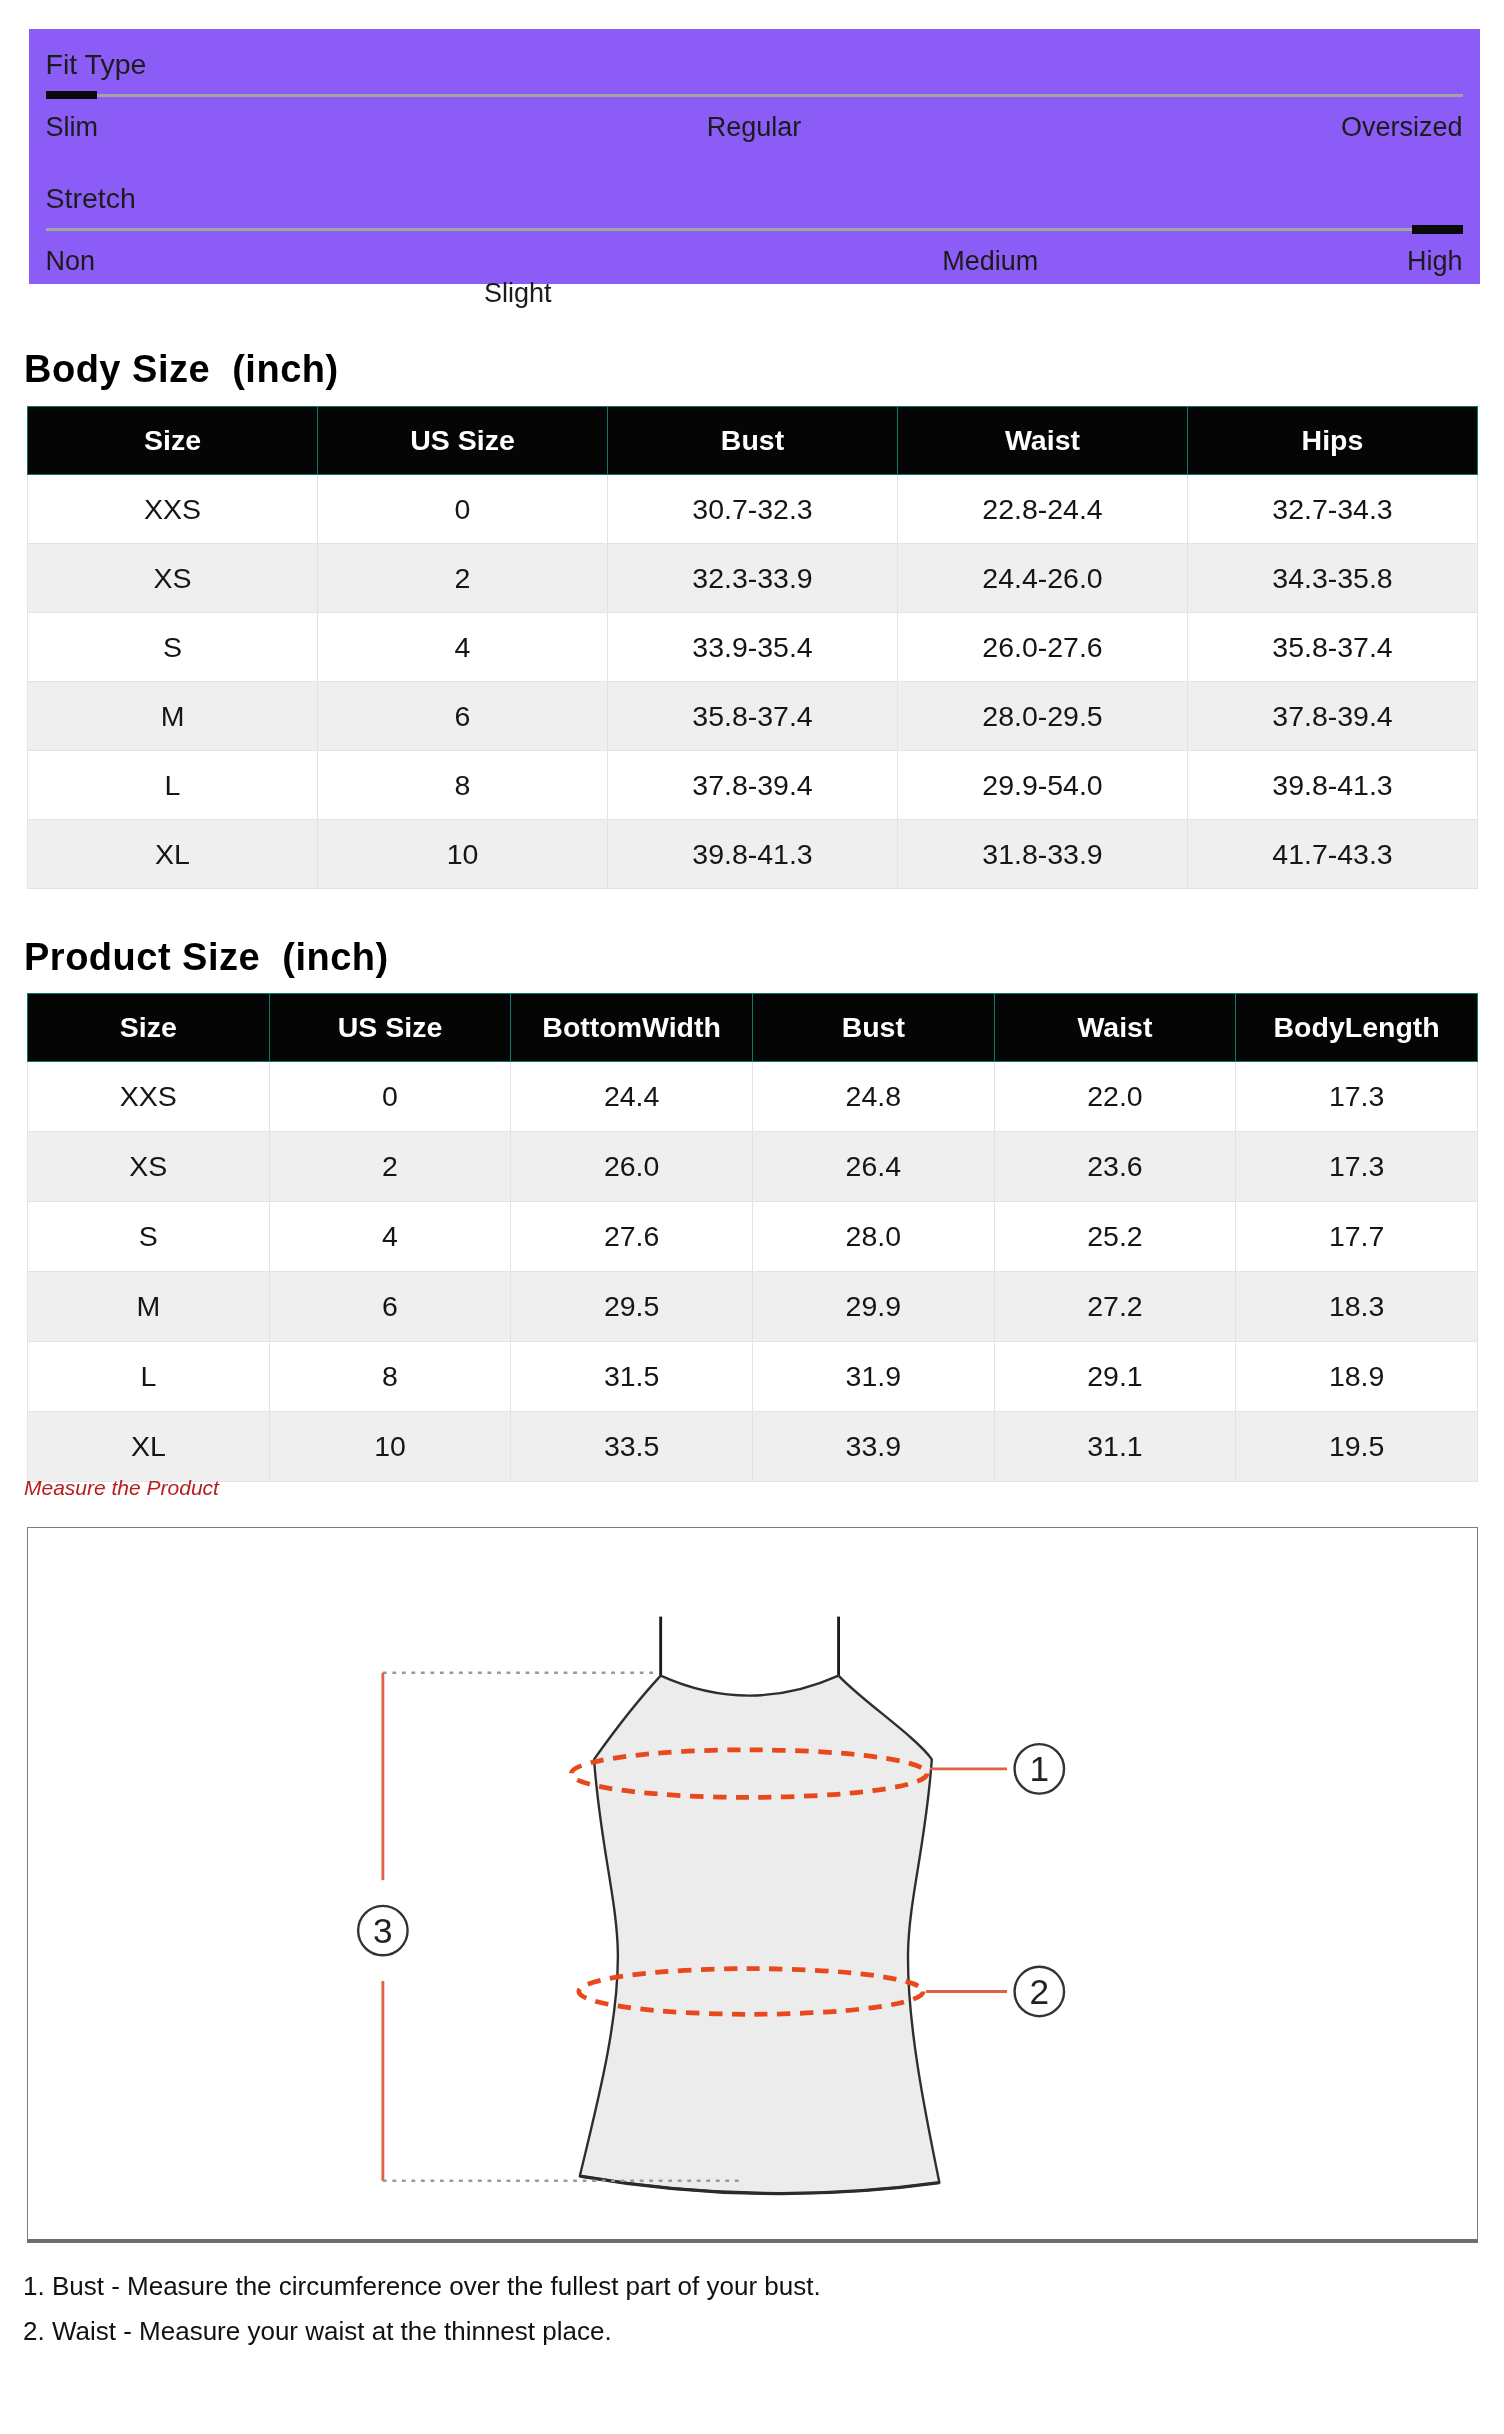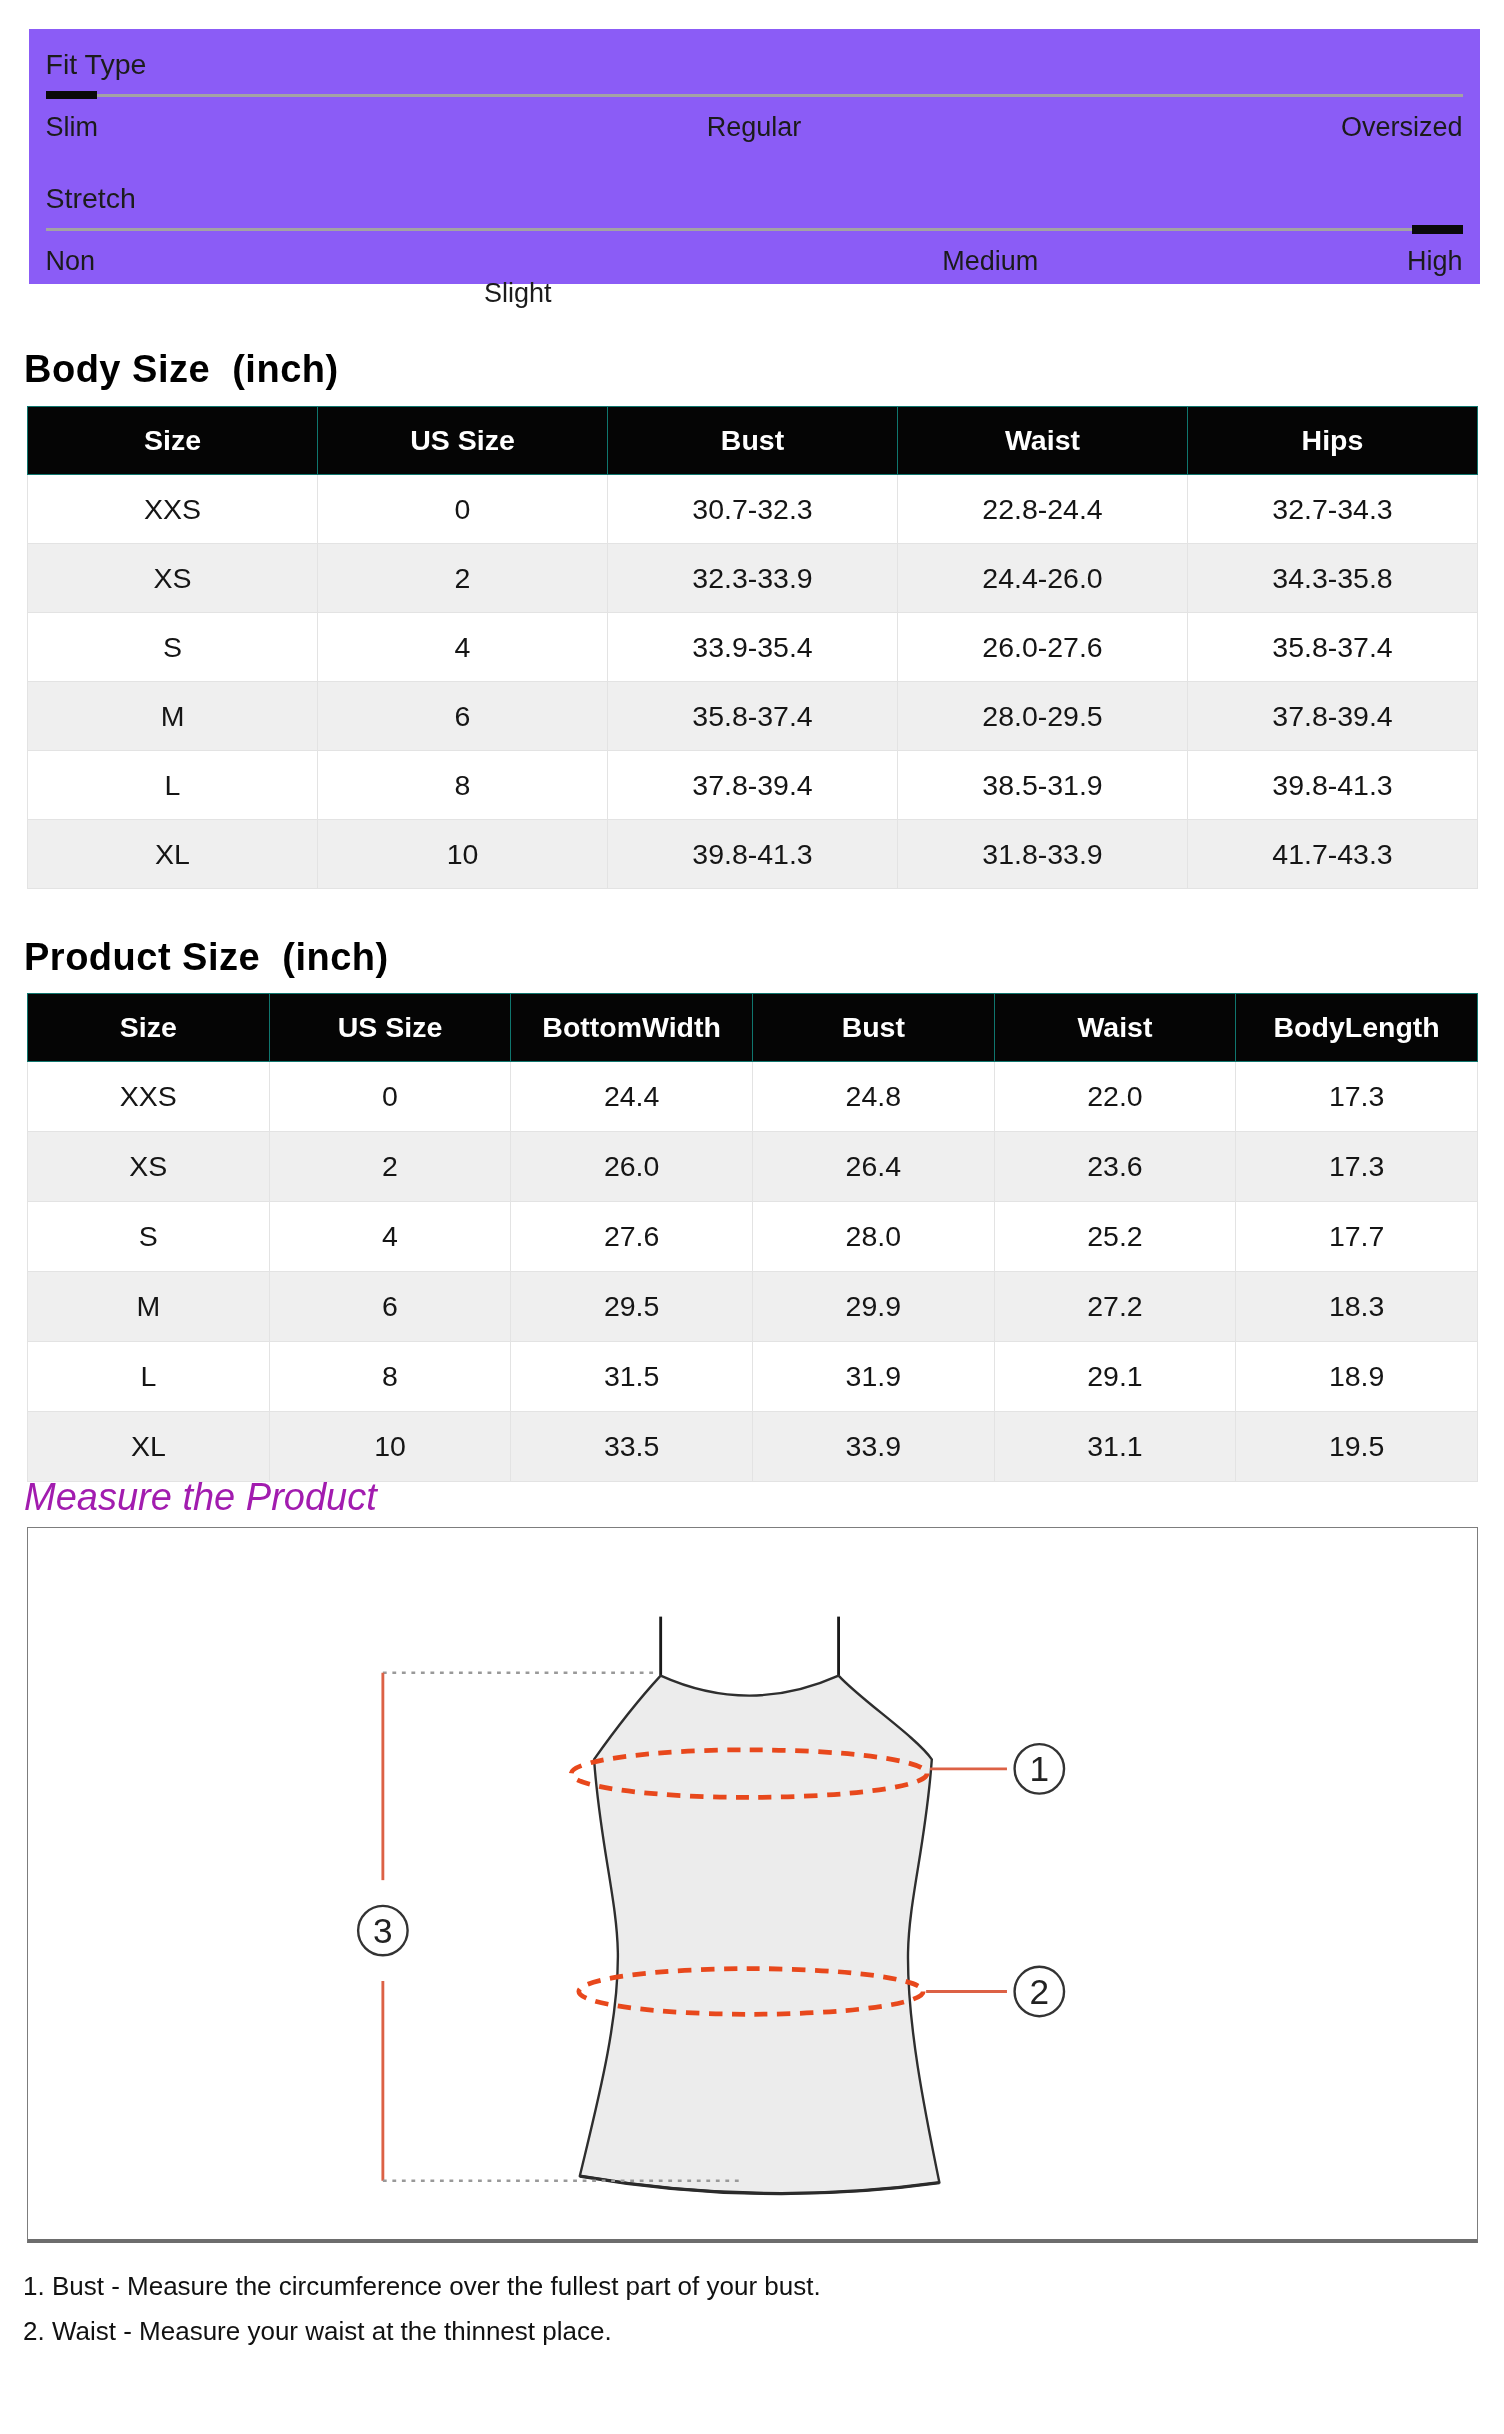--- a/index.html
+++ b/index.html
@@ -39,21 +39,21 @@
     height:65px;border:1px solid #0f766e;text-align:center;margin-left:20px;
   }
   .size-table td{
     font-size:28.5px;color:#151515;text-align:center;height:66px;
     border:1px solid #e3e3e3;background:#ffffff;
   }
   #product-size-table td{height:67px;}
   .size-table tbody tr:nth-child(even) td{background:#efefef;}
   
   .measure-caption{
-    position:absolute;left:24px;top:1476px;font-size:38px;font-style:italic;color:#a21caf;
+    position:absolute;left:24px;top:1476px;font-size:21px;font-style:italic;color:#b91c1c;
   }
   .diagram-box{
     position:absolute;left:27px;top:1527px;width:1451px;height:716px;
     box-sizing:border-box;background:#ffffff;
     border:1.9px solid #7d7d7d;border-bottom:4.8px solid #6d6d6d;
   }
   
   .notes{position:absolute;left:23px;top:2264px;font-size:26px;line-height:45px;color:#111;}
 </style>
 </head>
@@ -121,21 +121,21 @@
         <td>M</td>
         <td>6</td>
         <td>35.8-37.4</td>
         <td>28.0-29.5</td>
         <td>37.8-39.4</td>
       </tr>
       <tr>
         <td>L</td>
         <td>8</td>
         <td>37.8-39.4</td>
-        <td>38.5-31.9</td>
+        <td>29.9-54.0</td>
         <td>39.8-41.3</td>
       </tr>
       <tr>
         <td>XL</td>
         <td>10</td>
         <td>39.8-41.3</td>
         <td>31.8-33.9</td>
         <td>41.7-43.3</td>
       </tr>
     </tbody>

